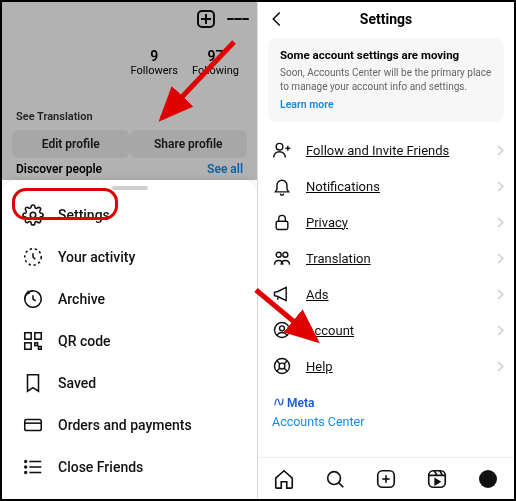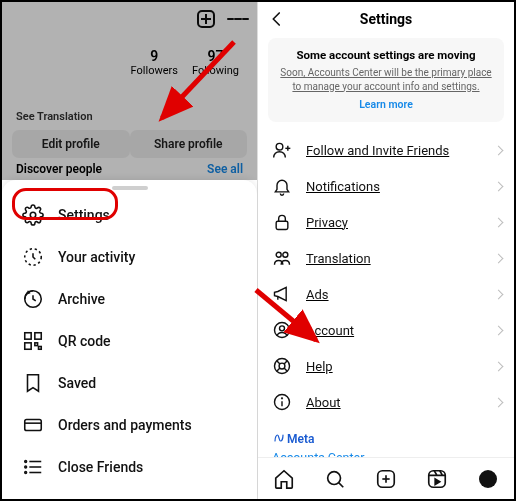--- a/index.html
+++ b/index.html
@@ -146,24 +146,23 @@
     position:absolute; left:0; right:0;
     text-align:center;
     font-weight:700;
     font-size:14px;
   }
   .banner {
     margin: 2px 10px 10px 10px;
     background:#f7f7f7;
     border-radius:8px;
     padding:10px 12px;
-    text-align:center;
   }
   .banner .bhead { font-size:11.5px; font-weight:700; margin-bottom:4px; }
-  .banner .btxt  { font-size:10px; color:#666; line-height:1.35;text-decoration:underline; }
+  .banner .btxt  { font-size:10px; color:#666; line-height:1.35; }
   .banner .blink { font-size:10.5px; color:#1689e8; font-weight:600; margin-top:4px; display:inline-block;}
 
   .r-list { padding: 0 0; text-decoration: underline; }
   .r-item {
     display:flex;
     align-items:center;
     padding: 8px 14px;
     gap: 14px;
     position:relative;
   }
@@ -421,31 +420,20 @@
               <circle cx="12" cy="12" r="3.5"></circle>
               <line x1="6" y1="6" x2="9.5" y2="9.5"></line>
               <line x1="18" y1="6" x2="14.5" y2="9.5"></line>
               <line x1="6" y1="18" x2="9.5" y2="14.5"></line>
               <line x1="18" y1="18" x2="14.5" y2="14.5"></line>
             </svg>
           </span>
         <span class="rlabel">Help</span>
         <span class="chev"></span>
       </div>
-      <div class="r-item">
-        <span class="ricon">
-            <svg viewBox="0 0 24 24">
-              <circle cx="12" cy="12" r="9"></circle>
-              <line x1="12" y1="11" x2="12" y2="17"></line>
-              <circle cx="12" cy="7.5" r="0.5" fill="#111"></circle>
-            </svg>
-          </span>
-        <span class="rlabel">About</span>
-        <span class="chev"></span>
-      </div>
     </div>
 
     <div class="meta-block">
       <span class="meta-logo">
         <svg width="12" height="12" viewBox="0 0 24 24" style="vertical-align:-1px">
             <path d="M6 18C6 10 9 6 11 6c3 0 3 12 6 12 2 0 5-4 5-12" stroke="#1a5bd1" stroke-width="2.4" fill="none" stroke-linecap="round"></path>
           </svg>
         <span>Meta</span>
       </span>
       <span class="meta-link">Accounts Center</span>

